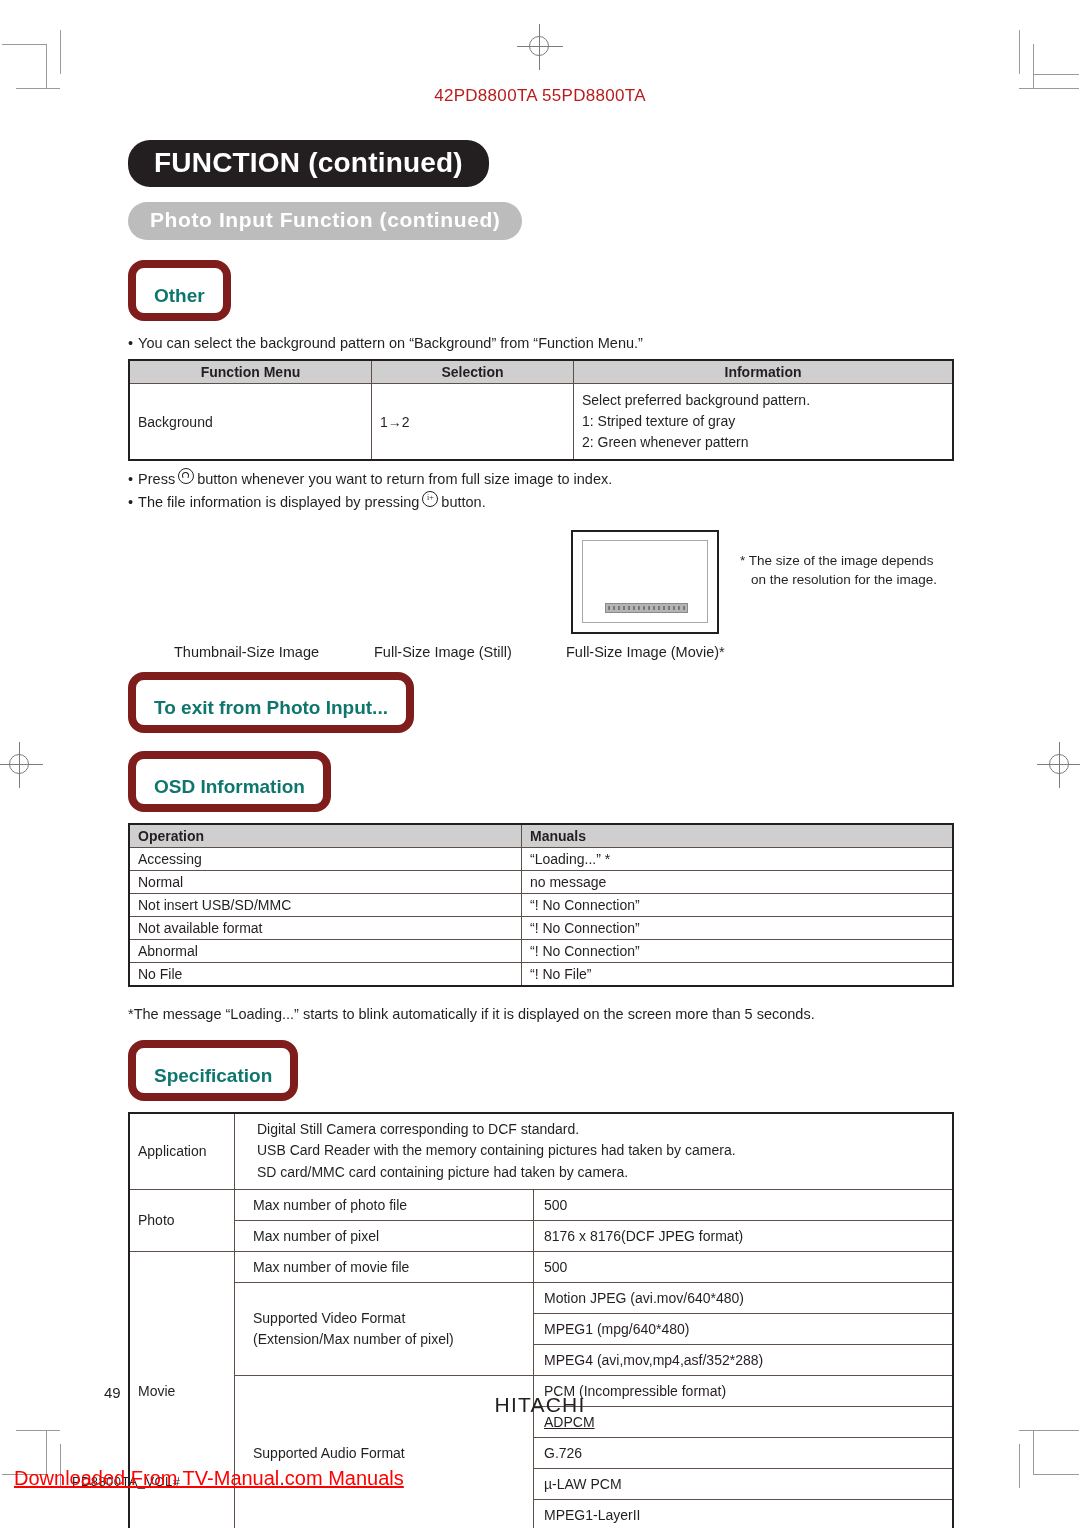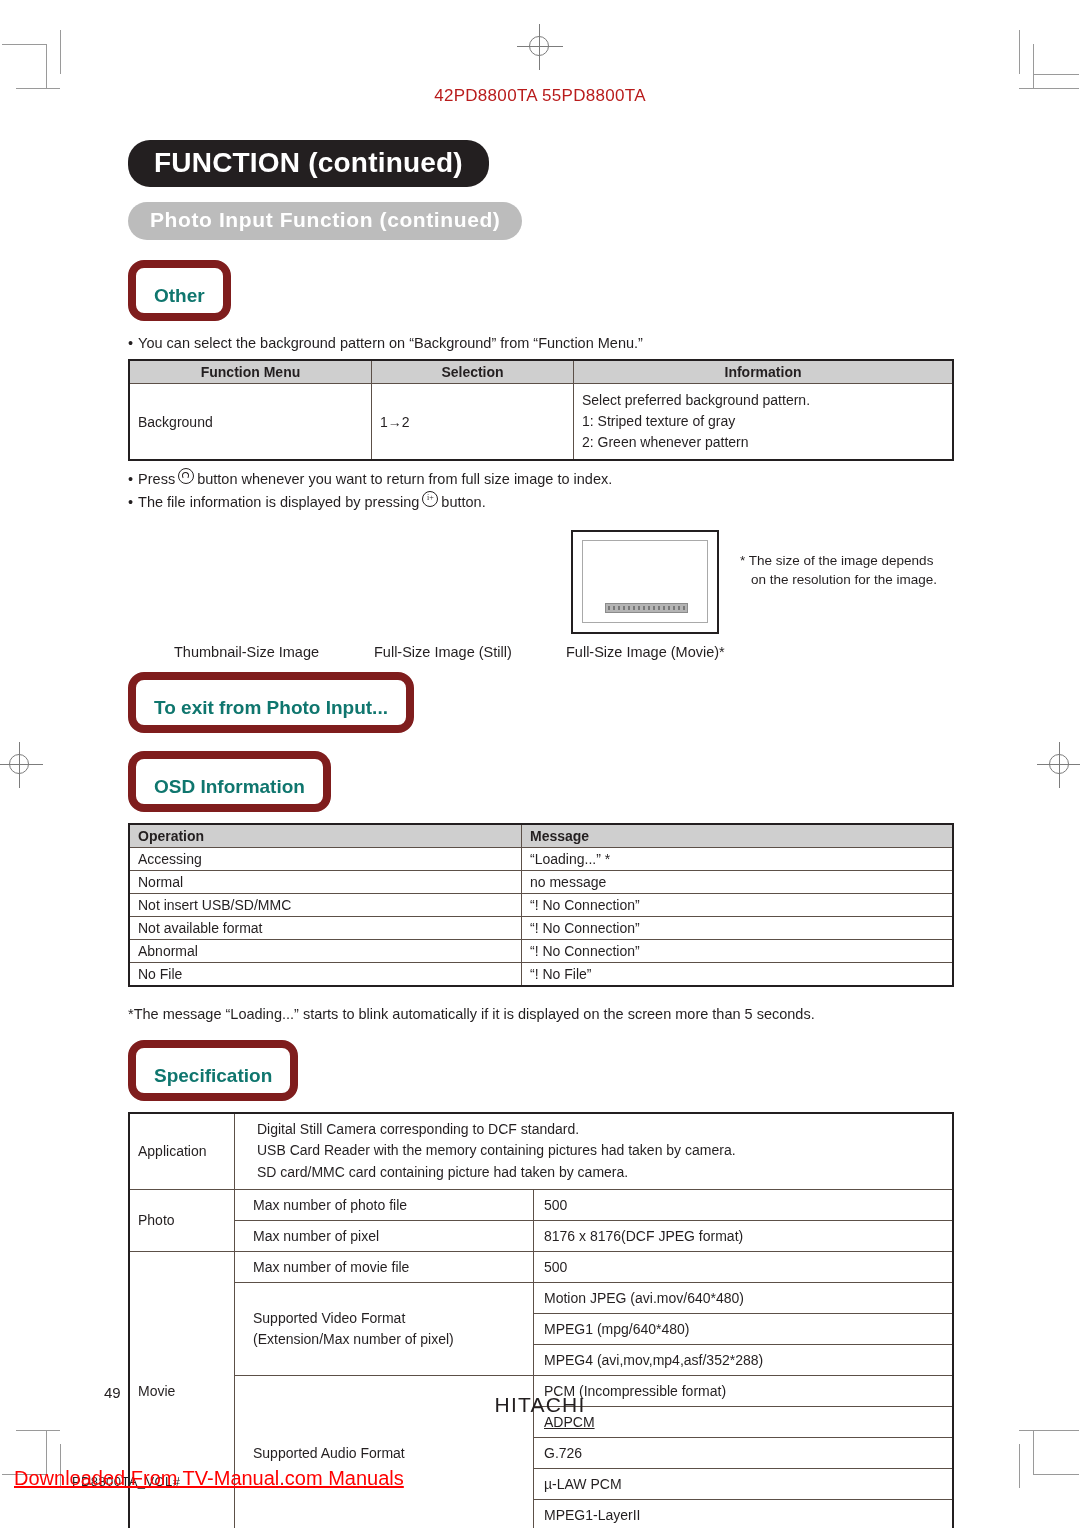--- a/index.html
+++ b/index.html
@@ -390,21 +390,21 @@
     
     <div style="margin-top:18px;">
       <span class="subhead">OSD Information</span>
     </div>
 
     <div style="margin-top:11px;">
       <table class="doc" style="border:2.5px solid #231f20;">
         <tbody>
             <tr>
           <th class="hdr-left" style="width:375px;">Operation</th>
-          <th class="hdr-left">Message</th>
+          <th class="hdr-left">Manuals</th>
         </tr>
         <tr>
           <td class="rowname">Accessing</td>
           <td>“Loading...” *</td>
         </tr>
         <tr>
           <td class="rowname">Normal</td>
           <td>no message</td>
         </tr>
         <tr>

